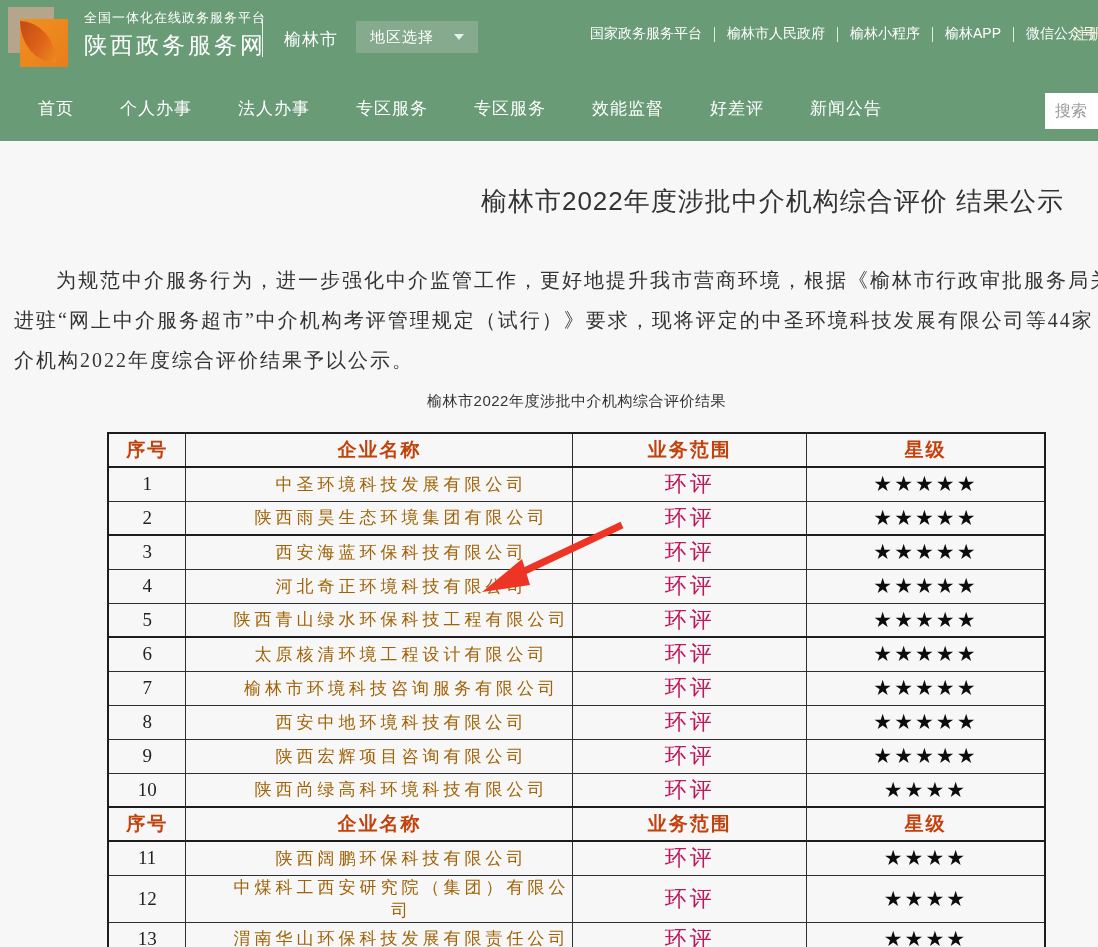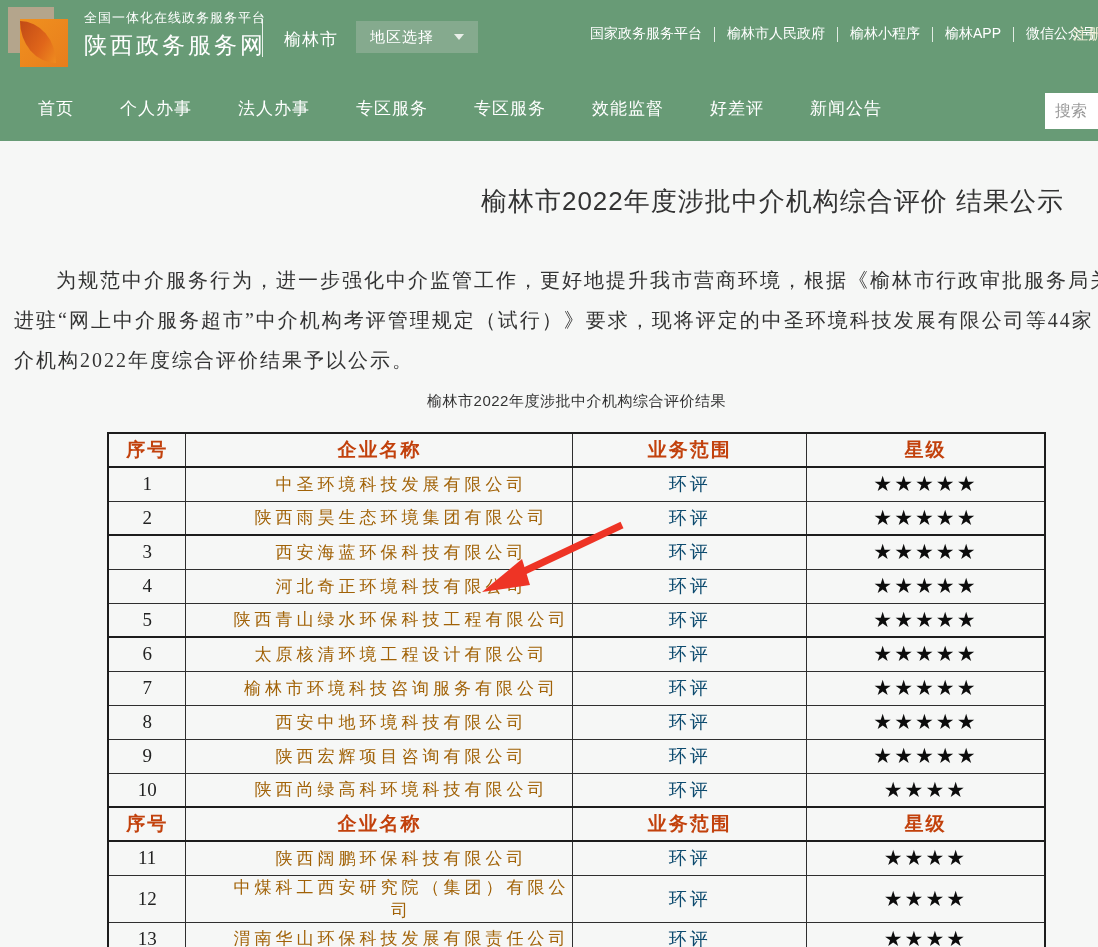--- a/index.html
+++ b/index.html
@@ -66,21 +66,21 @@
      border-collapse:collapse; font-family:"Liberation Serif", serif; background:#f6f7f6; }
   table.results td, table.results th { border:1px solid #2f2f2f; height:34px;
      text-align:center; vertical-align:middle; }
   table.results { border:2px solid #1d1d1d; }
   tr.head-row th { font-size:19px; font-weight:bold; color:#c2410c;
      border-top:2px solid #1d1d1d; border-bottom:2px solid #1d1d1d; letter-spacing:2px; }
   tr.thick-top td { border-top:2px solid #1d1d1d; }
   td.c-no { width:78px; font-size:19px; color:#222; }
   td.c-name { width:388px; text-align:left; padding-left:44px; font-size:17px;
      color:#a16207; letter-spacing:4px; }
-  td.c-scope { width:234px; font-size:18px; color:#0c4a6e; letter-spacing:3px; }
+  td.c-scope { width:234px; font-size:22px; color:#be185d; letter-spacing:3px; }
   td.c-stars { width:239px; font-size:21px; color:#0c0c0c; letter-spacing:2px;
      font-family:"DejaVu Sans", sans-serif; }
 
   
   .arrow-svg { position:absolute; top:515px; left:460px; pointer-events:none; }
 </style>
 </head>
 <body>
 
 <div class="banner">

